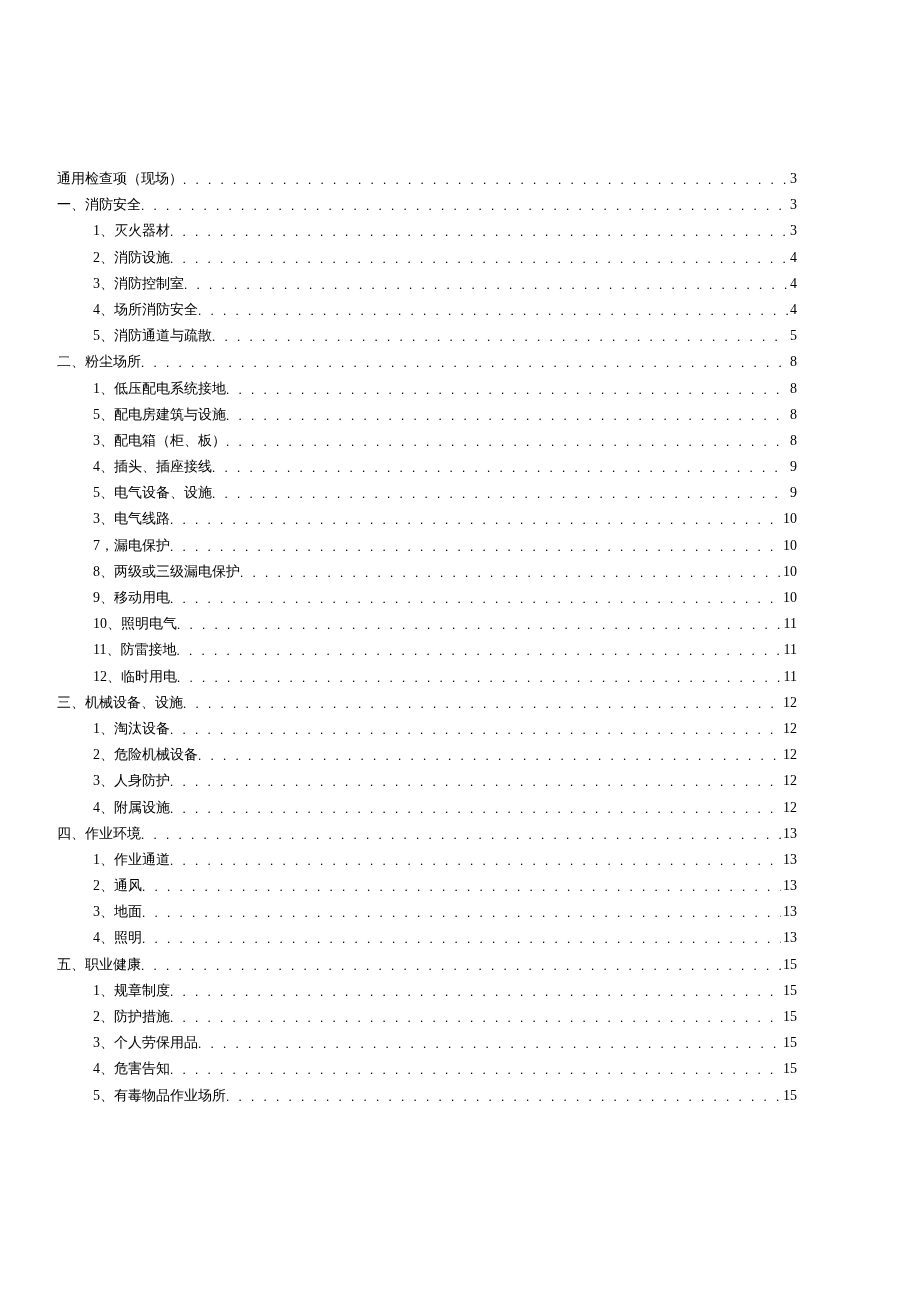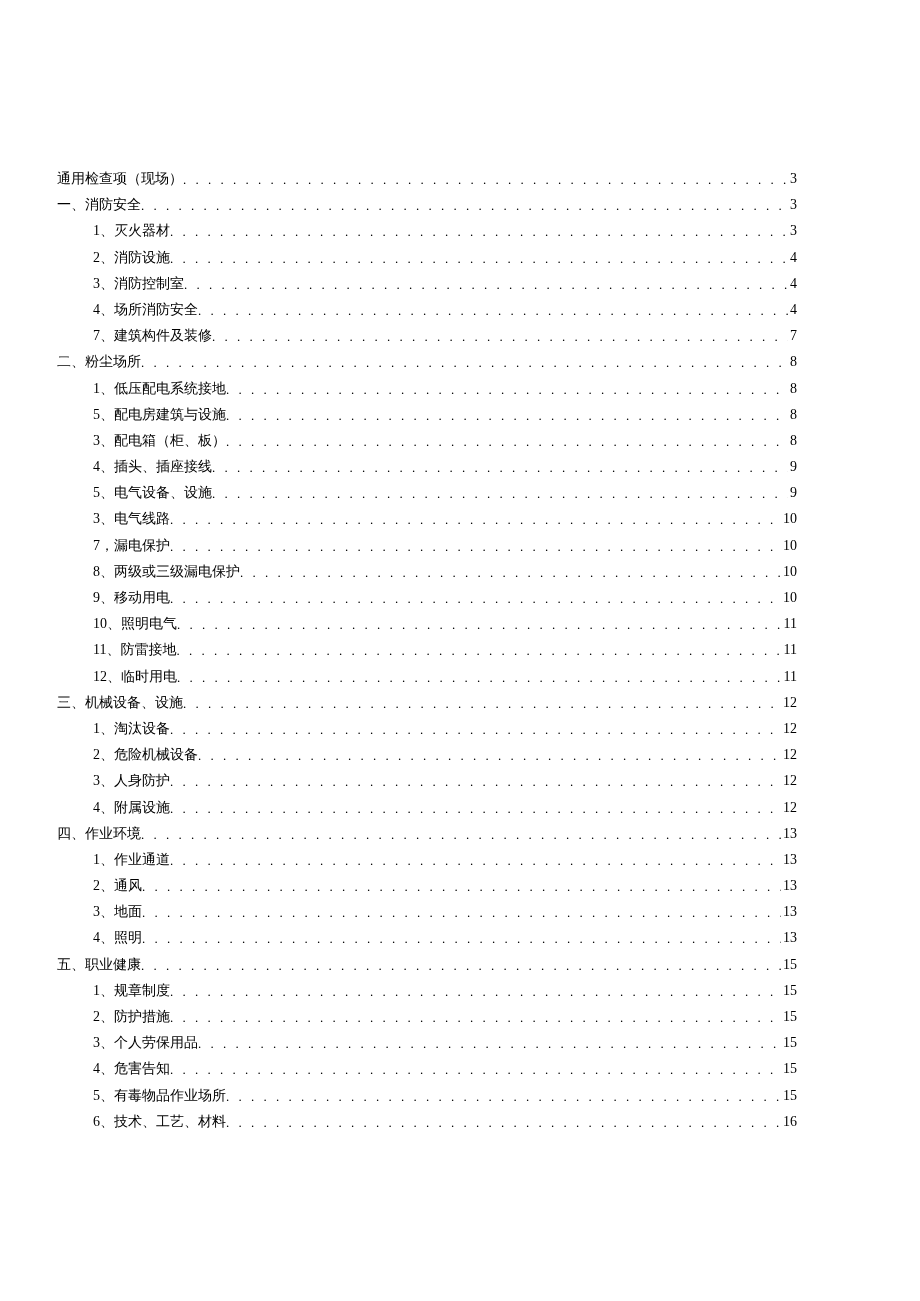--- a/index.html
+++ b/index.html
@@ -77,23 +77,23 @@
         <span class="title">3、消防控制室</span>
         <span class="leader"></span>
         <span class="pagenum">4</span>
       </div>
       <div class="toc-entry lvl2">
         <span class="title">4、场所消防安全</span>
         <span class="leader"></span>
         <span class="pagenum">4</span>
       </div>
       <div class="toc-entry lvl2">
-        <span class="title">7、建筑构件及装修</span>
-        <span class="leader"></span>
-        <span class="pagenum">7</span>
+        <span class="title">5、消防通道与疏散</span>
+        <span class="leader"></span>
+        <span class="pagenum">5</span>
       </div>
       <div class="toc-entry lvl1">
         <span class="title">二、粉尘场所</span>
         <span class="leader"></span>
         <span class="pagenum">8</span>
       </div>
       <div class="toc-entry lvl2">
         <span class="title">1、低压配电系统接地</span>
         <span class="leader"></span>
         <span class="pagenum">8</span>
@@ -225,20 +225,15 @@
       </div>
       <div class="toc-entry lvl2">
         <span class="title">4、危害告知</span>
         <span class="leader"></span>
         <span class="pagenum">15</span>
       </div>
       <div class="toc-entry lvl2">
         <span class="title">5、有毒物品作业场所</span>
         <span class="leader"></span>
         <span class="pagenum">15</span>
-      </div>
-      <div class="toc-entry lvl2">
-        <span class="title">6、技术、工艺、材料</span>
-        <span class="leader"></span>
-        <span class="pagenum">16</span>
       </div>
     </div>
 </div>
 
 </body></html>

